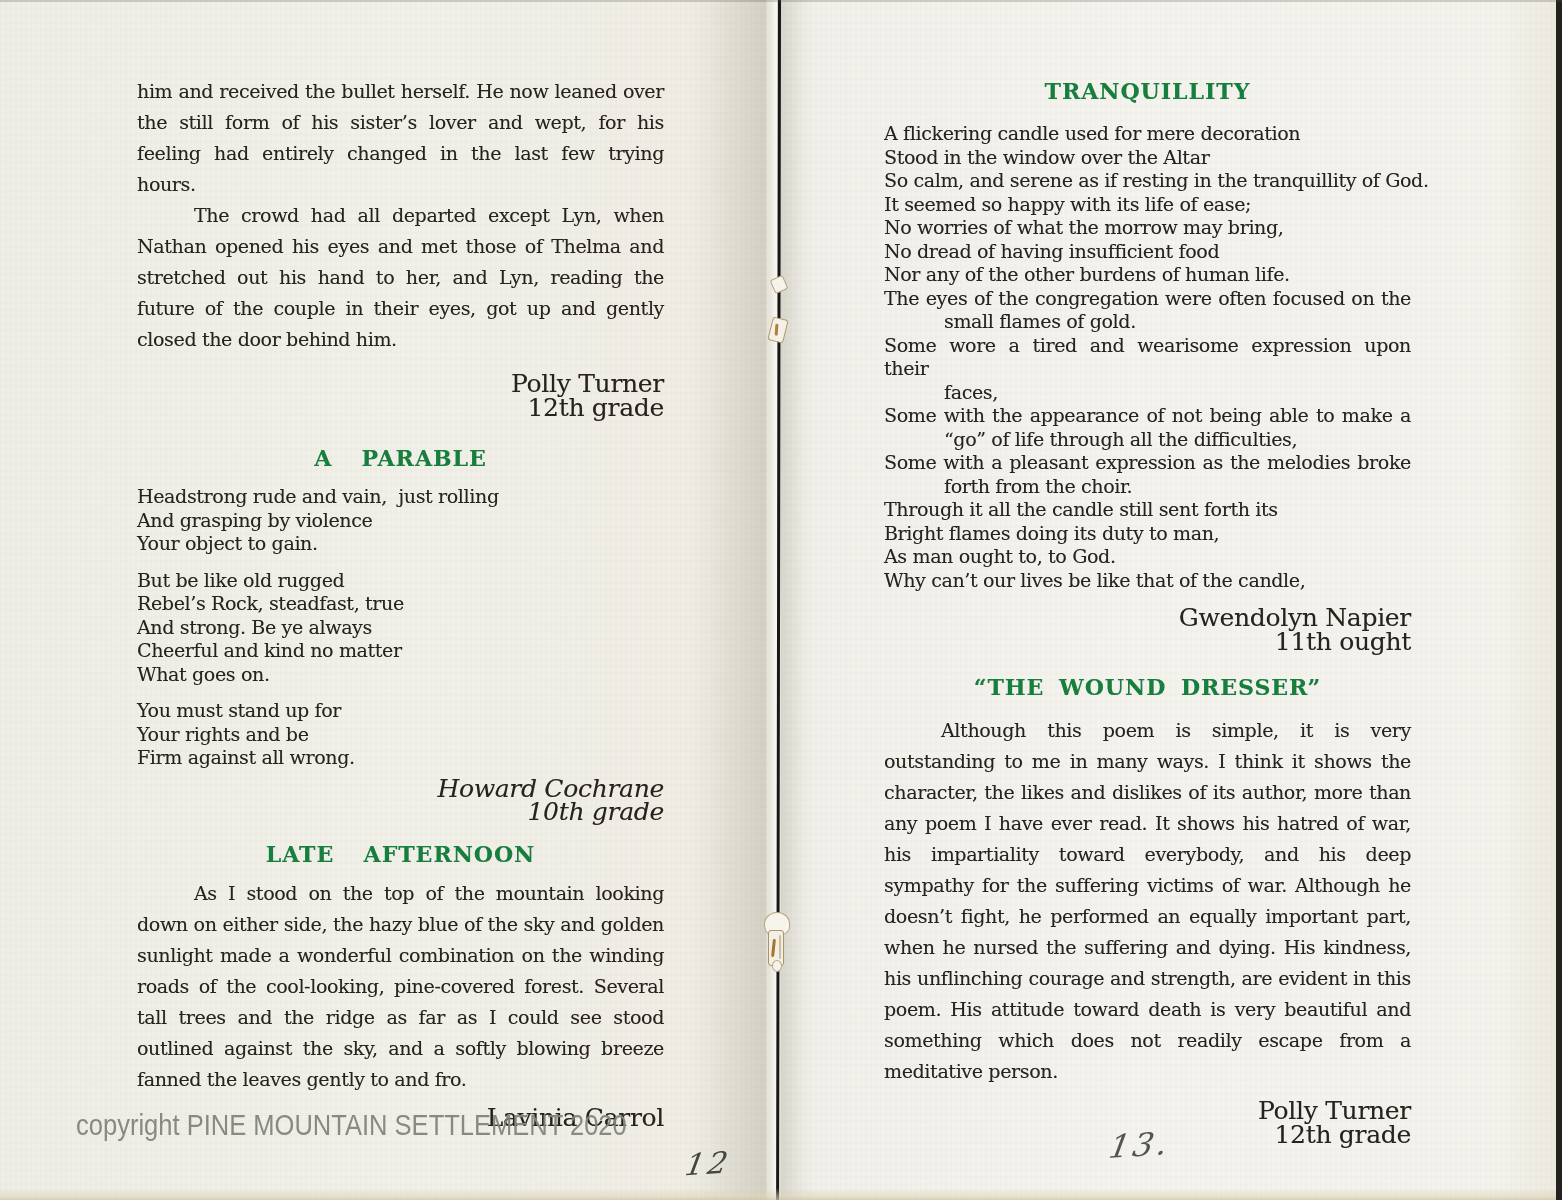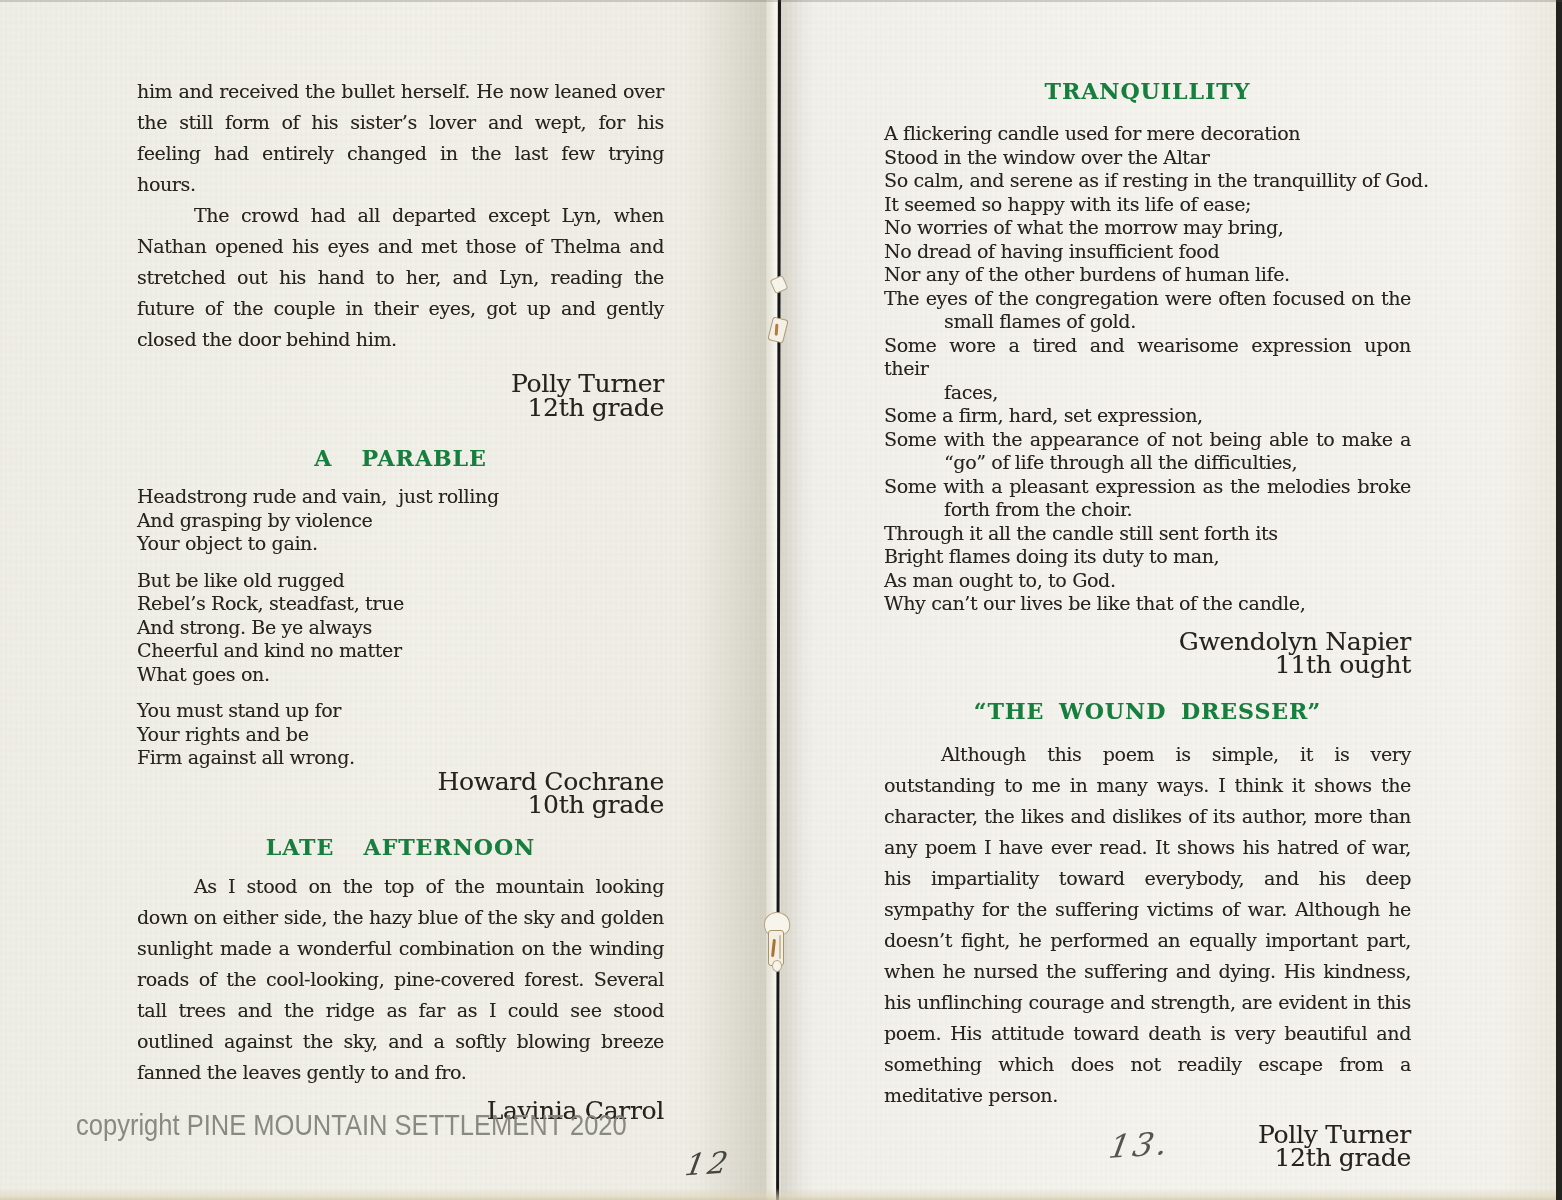--- a/index.html
+++ b/index.html
@@ -77,21 +77,21 @@
     margin:0; font-size:22px; line-height:30px; font-weight:bold;
     text-align:center; letter-spacing:1px; word-spacing:6px; white-space:pre;
     color:#15803d;
   }
   .poem-line { font-size:19px; line-height:23.5px; letter-spacing:-0.35px; white-space:pre; }
   .poem-line.ind { padding-left:60px; }
   .poem-line.just { white-space:normal; text-align:justify; text-align-last:justify; }
   .stanza { margin-top:13px; }
   .stanza:first-child { margin-top:12px; }
   
-  .mt7{} .mt9{margin-top:9px;} .mt11{margin-top:11px;} .mt12{margin-top:12px;}
+  .mt7{margin-top:7px;font-style:italic;} .mt9{margin-top:9px;} .mt11{margin-top:11px;} .mt12{margin-top:12px;}
   .mt13{margin-top:13px;} .mt14{margin-top:14px;} .mt15{margin-top:15px;} .mt16{margin-top:16px;}
   .mt17{margin-top:17px;} .mt19{margin-top:19px;} .mt24{margin-top:24px;}
   
   .watermark {
     position:absolute; left:76px; top:1108px;
     font-family:"Liberation Sans", sans-serif; font-size:29px; font-weight:400;
     color:#83857c; letter-spacing:0px; white-space:pre;
     transform:scaleX(0.88) scaleY(1.02); transform-origin:left top;
     text-shadow:none; opacity:0.95;
   }
@@ -170,21 +170,20 @@
         <div class="poem-line">Stood in the window over the Altar</div>
         <div class="poem-line">So calm, and serene as if resting in the tranquillity of God.</div>
         <div class="poem-line">It seemed so happy with its life of ease;</div>
         <div class="poem-line">No worries of what the morrow may bring,</div>
         <div class="poem-line">No dread of having insufficient food</div>
         <div class="poem-line">Nor any of the other burdens of human life.</div>
         <div class="poem-line just">The eyes of the congregation were often focused on the</div>
         <div class="poem-line ind">small flames of gold.</div>
         <div class="poem-line just">Some wore a tired and wearisome expression upon their</div>
         <div class="poem-line ind">faces,</div>
-        <div class="poem-line">Some a firm, hard, set expression,</div>
         <div class="poem-line just">Some with the appearance of not being able to make a</div>
         <div class="poem-line ind">“go” of life through all the difficulties,</div>
         <div class="poem-line just">Some with a pleasant expression as the melodies broke</div>
         <div class="poem-line ind">forth from the choir.</div>
         <div class="poem-line">Through it all the candle still sent forth its</div>
         <div class="poem-line">Bright flames doing its duty to man,</div>
         <div class="poem-line">As man ought to, to God.</div>
         <div class="poem-line">Why can’t our lives be like that of the candle,</div>
       </div>
     <div class="attr mt14">

